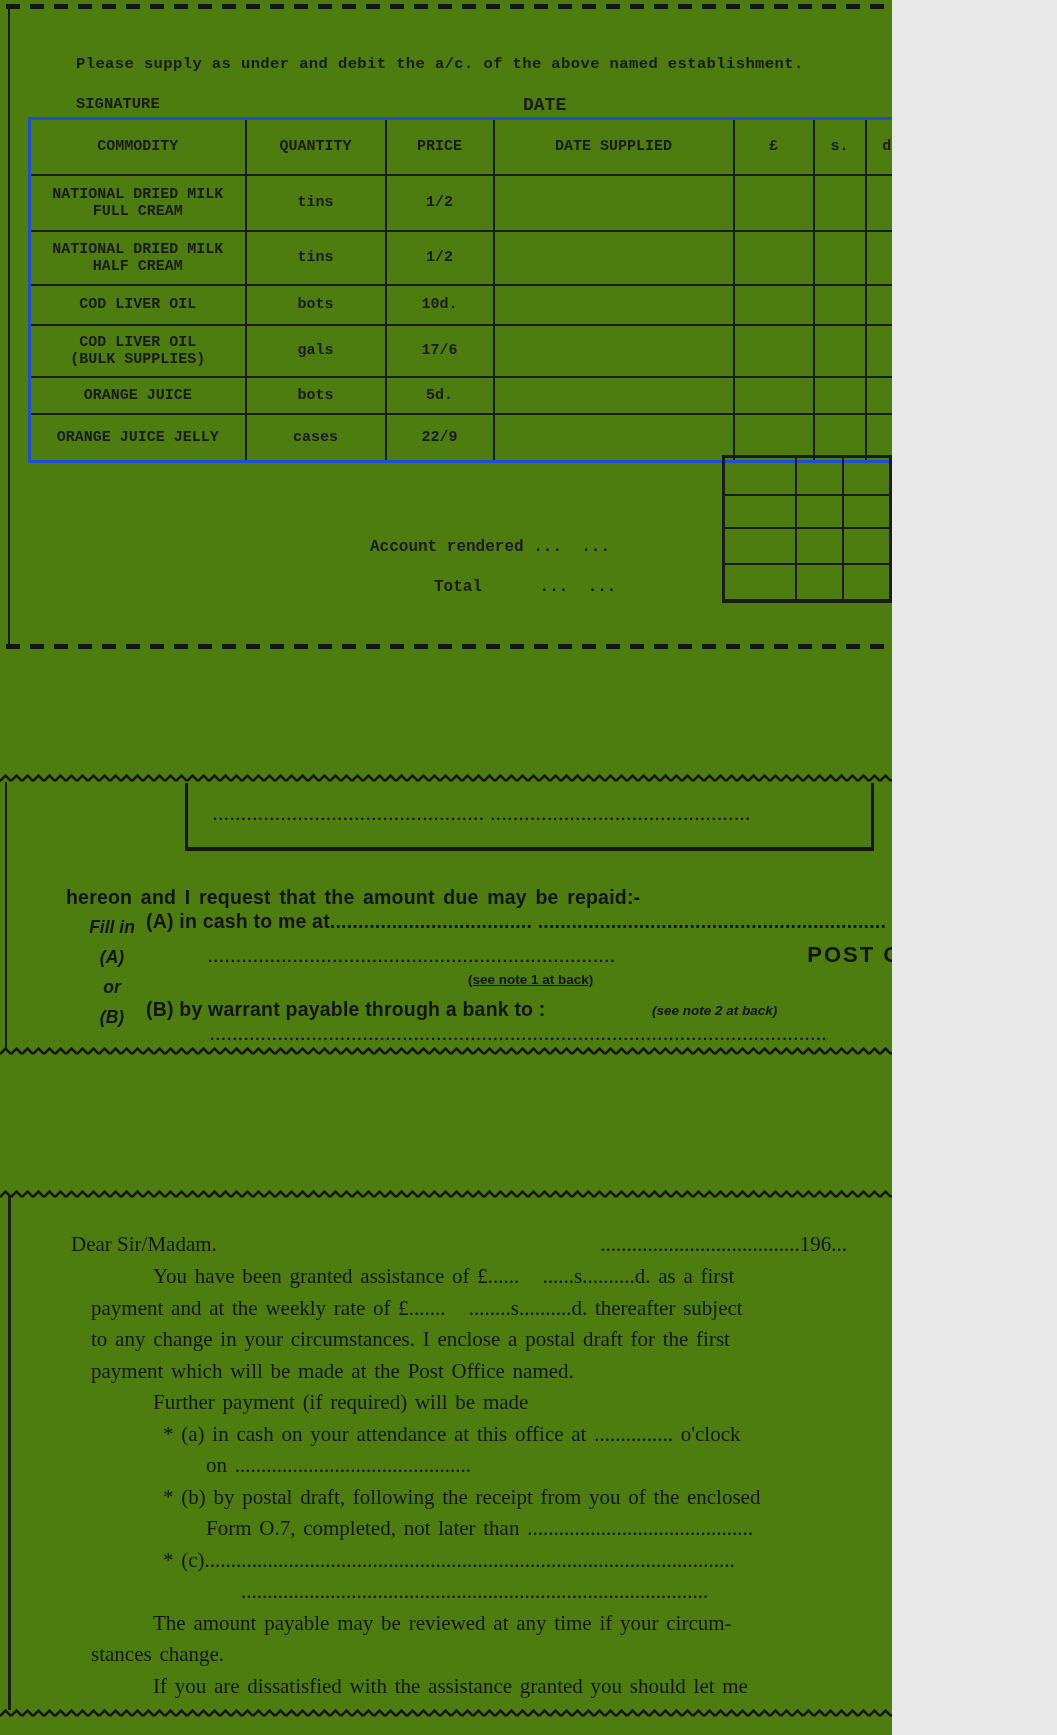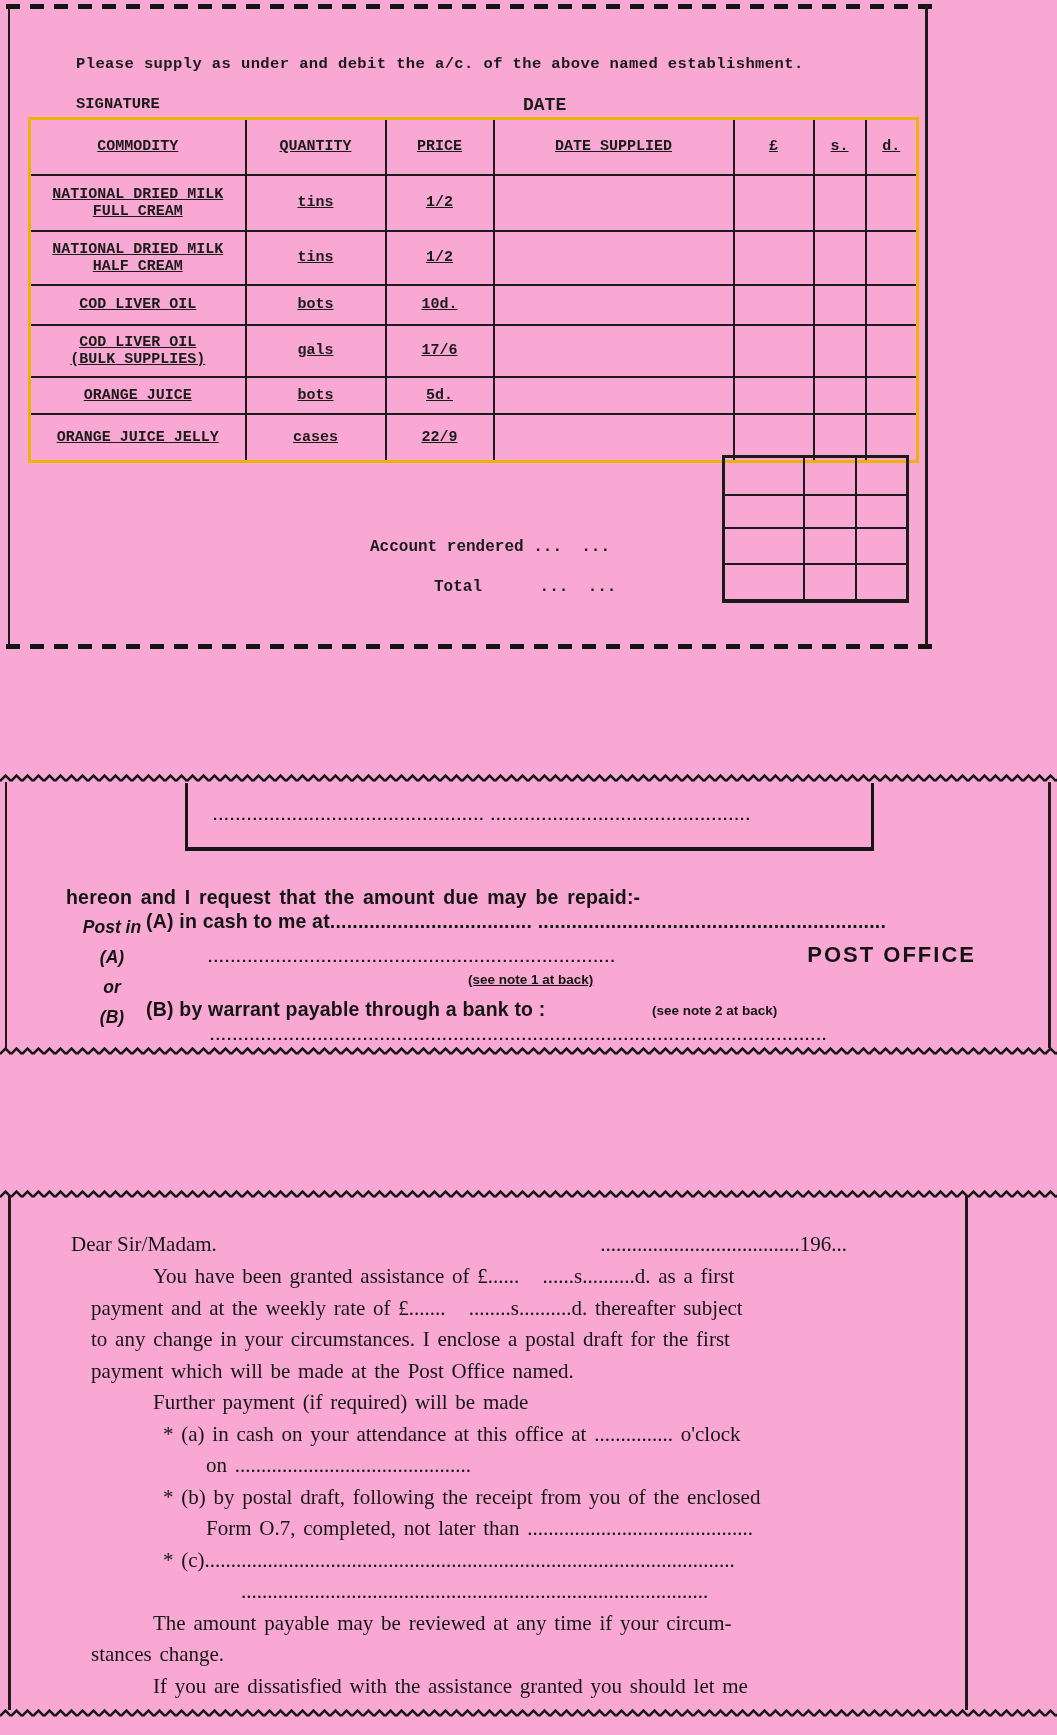--- a/index.html
+++ b/index.html
@@ -1,17 +1,17 @@
 <!DOCTYPE html>
 <html><head>
 <meta charset="utf-8">
 <style>
   html,body{margin:0;padding:0;background:#e8e8e8;}
   #page{
-    position:relative;width:1057px;height:1735px;background:#f9a8d4;
+    position:relative;width:892px;height:1735px;background:#4d7c0f;
     overflow:hidden;color:#1b1b1b;
   }
   .mono{font-family:"Liberation Mono","DejaVu Sans Mono",monospace;font-weight:700;color:#1b1b1b;}
   .sans{font-family:"Liberation Sans","DejaVu Sans",sans-serif;color:#141414;}
   .serif{font-family:"Liberation Serif","DejaVu Serif",serif;color:#161616;}
   .abs{position:absolute;}
   .clip{white-space:pre;overflow:hidden;}
 
   
   #supply-form{left:8px;top:5px;width:915px;height:640px;
@@ -20,21 +20,21 @@
   #dash-top{left:6px;top:4px;width:934px;}
   #dash-bottom{left:6px;top:644px;width:934px;}
   #intro-line{left:66px;top:50px;font-size:15.5px;letter-spacing:.4px;}
   #signature-label{left:66px;top:90px;font-size:15.5px;}
   #date-label{left:513px;top:90px;font-size:18px;}
 
   #commodity-table{left:18px;top:112px;border-collapse:collapse;table-layout:fixed;}
   #commodity-table td,#commodity-table th{
     border:2px solid #1b1b1b;font-family:"Liberation Mono","DejaVu Sans Mono",monospace;
     font-weight:700;font-size:15px;text-align:center;vertical-align:middle;padding:0 2px;color:#1b1b1b;}
-  #commodity-table{border:3px solid #eab308;text-decoration:underline;}
+  #commodity-table{border:3px solid #1d4ed8;}
   .rh{height:56px;} .r1{height:56px;} .r2{height:54px;} .r3{height:40px;}
   .r4{height:52px;} .r5{height:37px;} .r6{height:48px;}
 
   #mini-grid{left:722px;top:455px;border-collapse:collapse;table-layout:fixed;}
   #mini-grid td{border:2px solid #1b1b1b;}
   #mini-grid{border:3px solid #1b1b1b;border-bottom:4px solid #1b1b1b;}
   .mg1{height:38px;} .mg2{height:33px;} .mg3{height:36px;} .mg4{height:37px;}
 
   #account-line{left:370px;top:538px;font-size:16px;}
   #total-line{left:434px;top:578px;font-size:16px;}
@@ -52,21 +52,21 @@
   #decl-body-1{top:858px;text-align:justify;text-align-last:justify;}
   #decl-body-2{top:886px;}
   #fill-in-gutter{left:70px;top:912px;width:84px;text-align:center;
     font-weight:700;font-style:italic;font-size:17.5px;line-height:30px;}
   #option-a-line{left:146px;top:910px;width:802px;font-weight:700;font-size:19.5px;letter-spacing:.2px;}
   #po-line{left:208px;top:942px;width:768px;display:flex;align-items:baseline;}
   #po-dots{flex:1;font-weight:700;font-size:15px;letter-spacing:1.5px;white-space:pre;overflow:hidden;}
   #po-label{font-weight:700;font-size:22px;letter-spacing:2px;margin-left:10px;}
   #note-1{left:468px;top:972px;font-weight:700;font-size:13.5px;text-decoration:underline;}
   #option-b-line{left:146px;top:998px;font-weight:700;font-size:19.5px;letter-spacing:.2px;}
-  #note-2{left:652px;top:1003px;font-weight:700;font-size:13.5px;}
+  #note-2{left:652px;top:1003px;font-weight:700;font-size:13.5px;font-style:italic;}
   #decl-footer-dots{left:210px;top:1026px;width:762px;font-size:15px;font-weight:700;letter-spacing:1.5px;}
 
   
   #letter{left:8px;top:1196px;width:960px;height:514px;
     border-left:3px solid #1b1b1b;border-right:3px solid #1b1b1b;
     padding-top:32px;box-sizing:border-box;}
   .lline{font-size:21px;line-height:31.5px;word-spacing:2.5px;padding-left:80px;white-space:pre;overflow:hidden;}
   #salutation-row{display:flex;align-items:baseline;padding:0 118px 0 60px;font-size:21px;line-height:33px;}
   #date-leader{margin-left:auto;white-space:pre;}
   .l-indent{padding-left:142px;}
@@ -227,21 +227,21 @@
       <rect width="1057" height="12" fill="url(#zz)"></rect>
     </svg>
 
   <div class="abs" id="declaration"></div>
   <div class="abs" id="decl-header-box"></div>
   <div class="abs sans clip" id="decl-header-dots">................................................ ..............................................</div>
 
   <div class="abs sans decl-body" id="decl-body-2">hereon and I request that the amount due may be repaid:-</div>
 
   <div class="abs sans" id="fill-in-gutter">
-    <div>Post in</div>
+    <div>Fill in</div>
     <div>(A)</div>
     <div>or</div>
     <div>(B)</div>
   </div>
 
   <div class="abs sans clip" id="option-a-line">(A) in cash to me at.................................... ..............................................................</div>
   <div class="abs" id="po-line">
     <span class="sans" id="po-dots">........................................................................</span>
     <span class="sans" id="po-label">POST OFFICE</span>
   </div>

